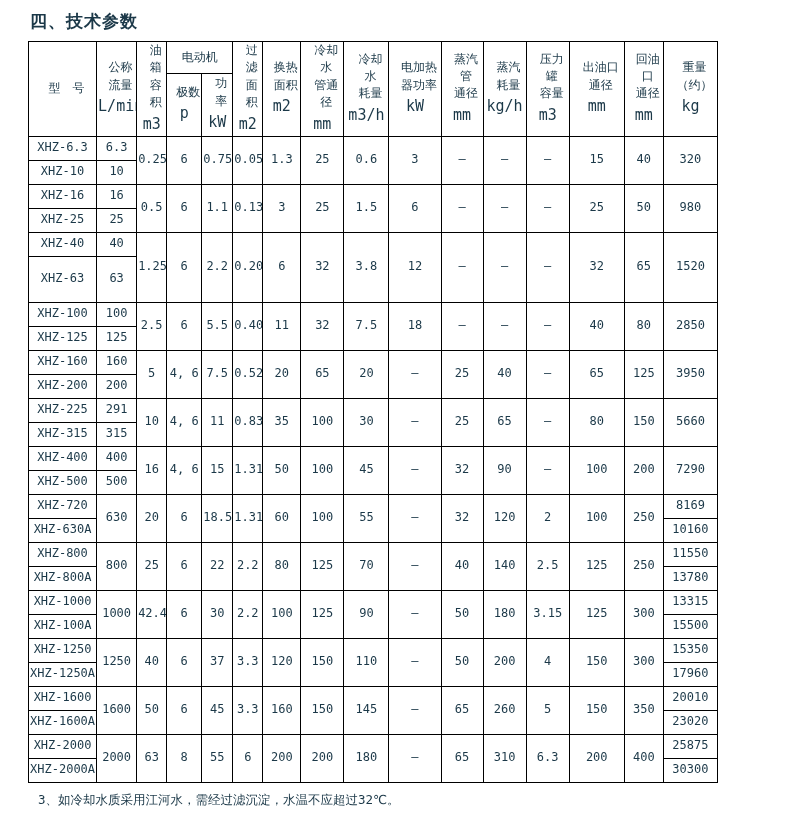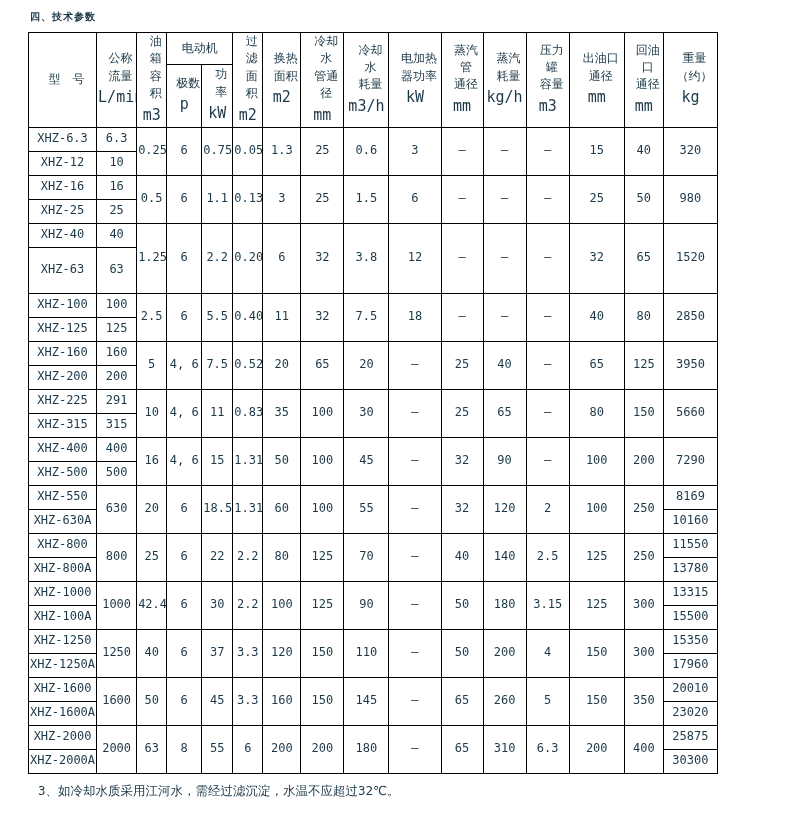--- a/index.html
+++ b/index.html
@@ -4,21 +4,21 @@
 <style>
   * { box-sizing: border-box; margin: 0; padding: 0; }
   body {
     width: 786px;
     background: #ffffff;
     font-family: "DejaVu Sans Mono", "DejaVu Sans", monospace;
     color: #1b3848;
   }
   .page { padding: 8px 0 0 0; }
   .page-title {
-    font-size: 10px;
+    font-size: 17px;
     font-weight: bold;
     margin: 2px 0 8px 30px;
     letter-spacing: 1px;
   }
   table.spec {
     border-collapse: collapse;
     table-layout: fixed;
     margin-left: 28px;
     width: 690px;
     font-size: 12px;
@@ -173,21 +173,21 @@
           <td rowspan="2">0.6</td>
           <td rowspan="2">3</td>
           <td rowspan="2">—</td>
           <td rowspan="2">—</td>
           <td rowspan="2">—</td>
           <td rowspan="2">15</td>
           <td rowspan="2">40</td>
           <td rowspan="2">320</td>
         </tr>
         <tr>
-          <td>XHZ-12</td>
+          <td>XHZ-10</td>
           <td>10</td>
         </tr>
         <tr>
           <td>XHZ-16</td>
           <td>16</td>
           <td rowspan="2">0.5</td>
           <td rowspan="2">6</td>
           <td rowspan="2">1.1</td>
           <td rowspan="2">0.13</td>
           <td rowspan="2">3</td>
@@ -309,21 +309,21 @@
           <td rowspan="2">—</td>
           <td rowspan="2">100</td>
           <td rowspan="2">200</td>
           <td rowspan="2">7290</td>
         </tr>
         <tr>
           <td>XHZ-500</td>
           <td>500</td>
         </tr>
         <tr>
-          <td>XHZ-550</td>
+          <td>XHZ-720</td>
           <td rowspan="2">630</td>
           <td rowspan="2">20</td>
           <td rowspan="2">6</td>
           <td rowspan="2">18.5</td>
           <td rowspan="2">1.31</td>
           <td rowspan="2">60</td>
           <td rowspan="2">100</td>
           <td rowspan="2">55</td>
           <td rowspan="2">—</td>
           <td rowspan="2">32</td>

